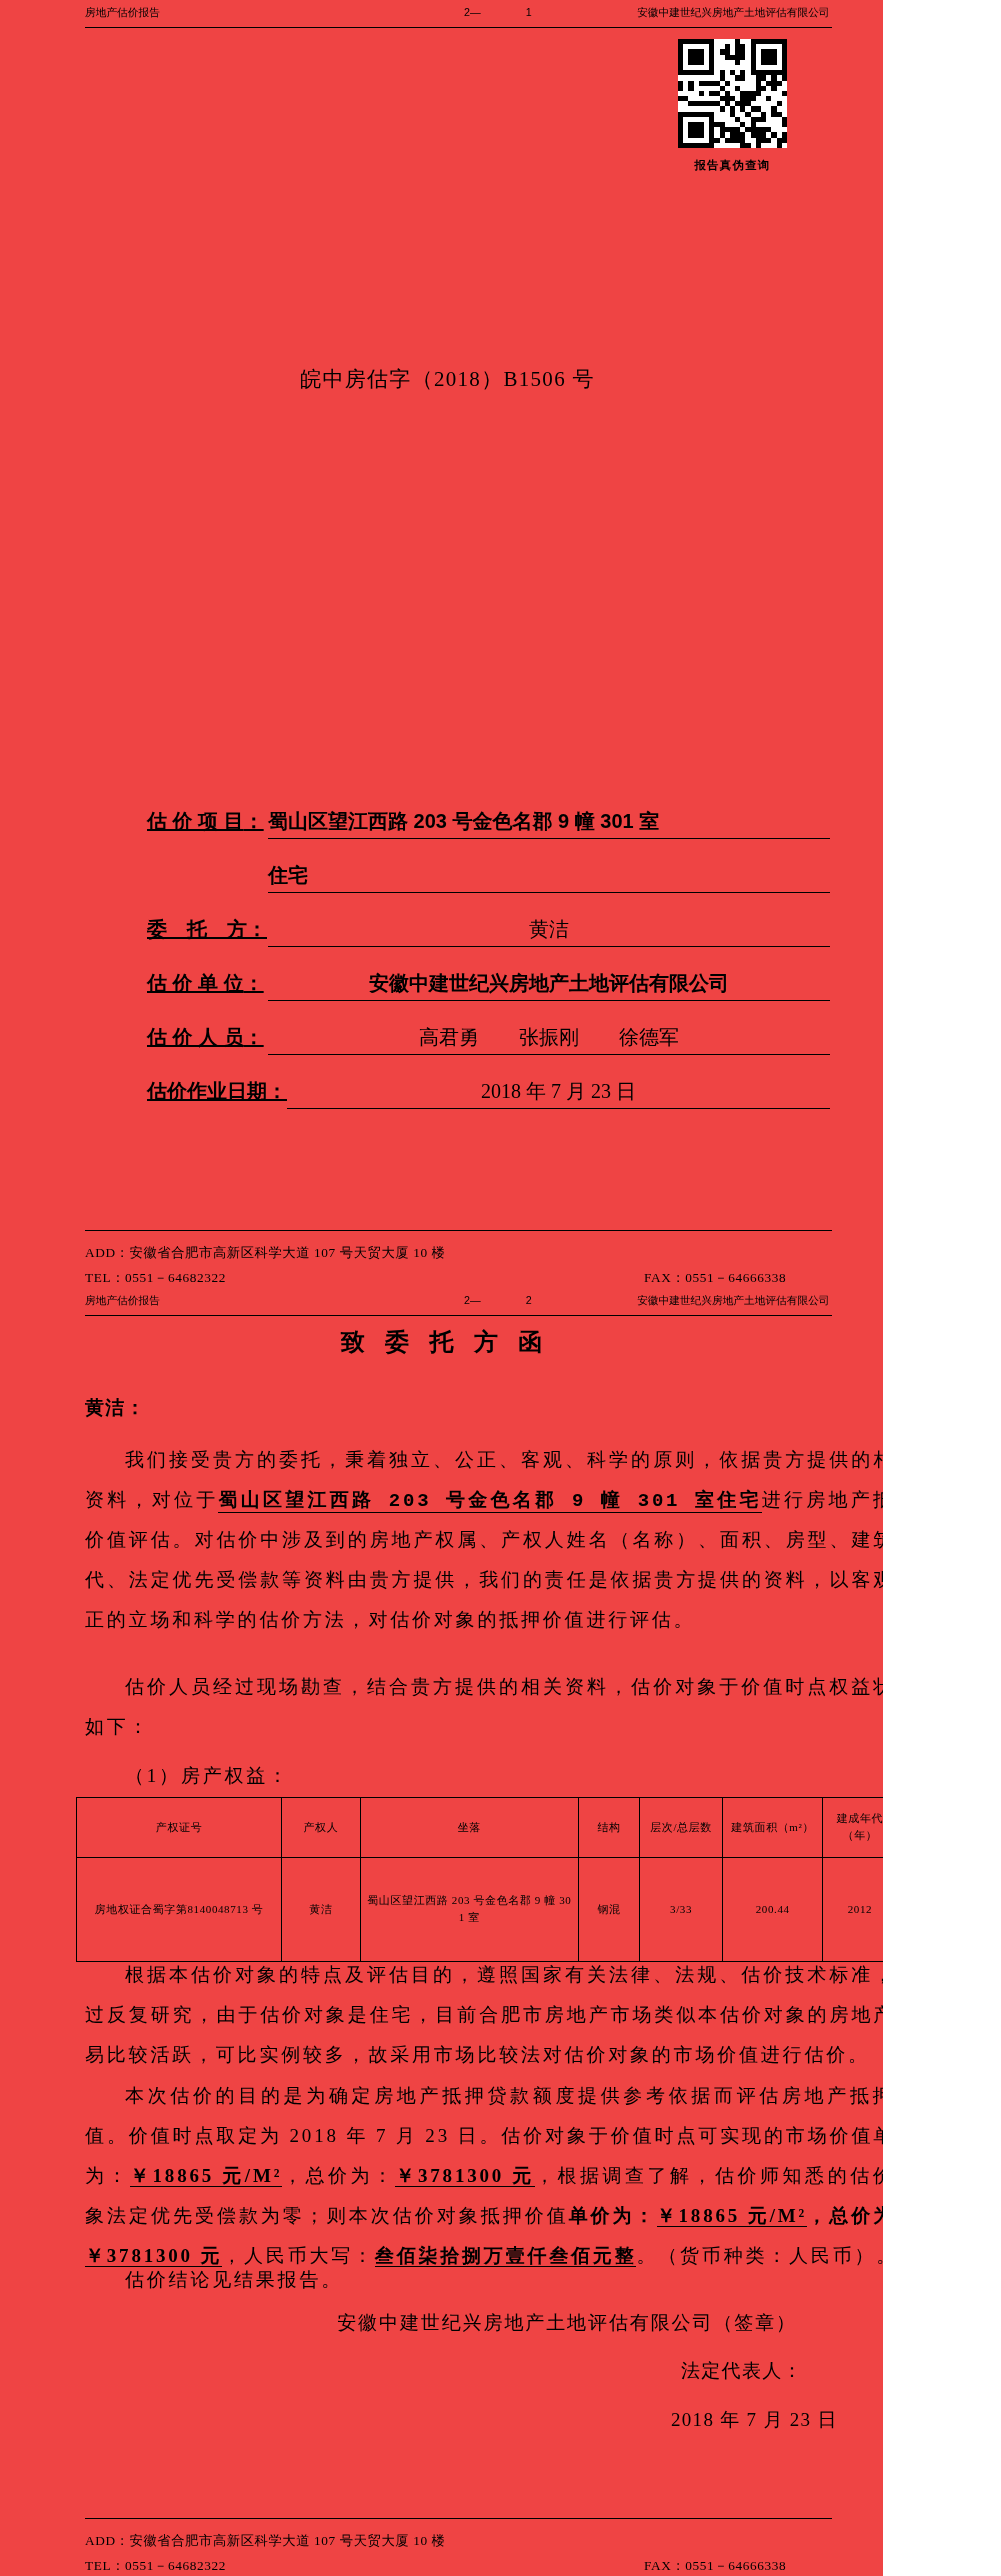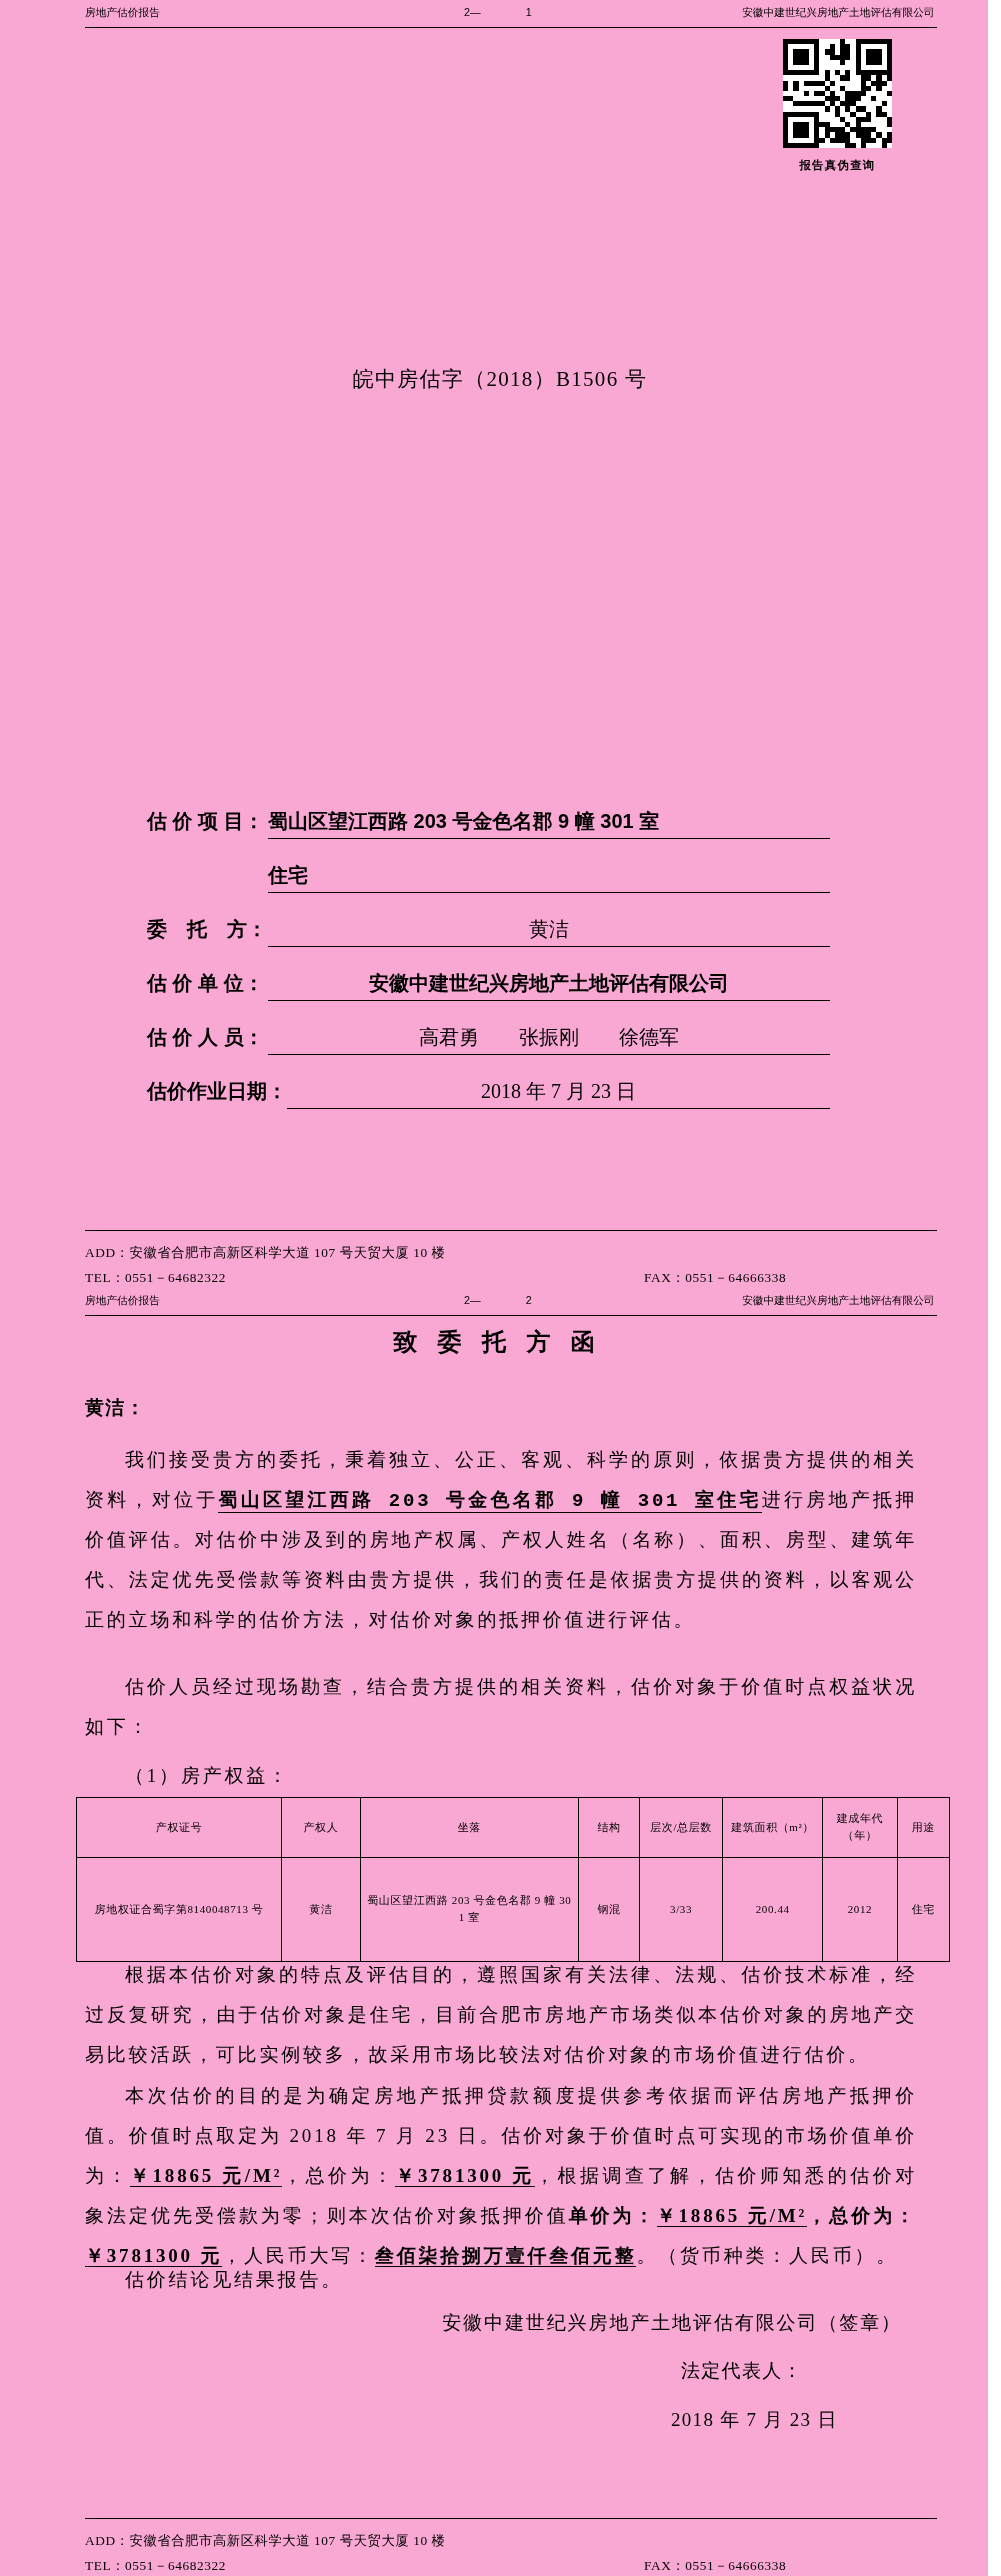--- a/index.html
+++ b/index.html
@@ -1,17 +1,17 @@
 <!DOCTYPE html>
 <html style="font-size:10px"><head>
 <meta charset="utf-8">
 <style>
   html,body{margin:0;padding:0;background:#fff;color:#000;}
   body{width:1002px;height:2576px;position:relative;font-family:"Liberation Serif","DejaVu Serif",serif;}
-  .page{position:relative;width:988px;height:1288px;background:#f9a8d4;overflow:hidden;}
+  .page{position:relative;width:883px;height:1288px;background:#ef4444;overflow:hidden;}
 
   
   .page-header{position:absolute;top:5px;left:85px;right:51px;height:21.5px;
     border-bottom:1.9px solid #000;font-family:"Liberation Sans","DejaVu Sans",sans-serif;
     font-size:10.7px;line-height:14px;}
   .ph-left{position:absolute;left:0;top:0;}
   .ph-center{position:absolute;left:379px;top:0;display:flex;gap:45px;}
   .ph-right{position:absolute;right:2.5px;top:0;}
 
   
@@ -23,21 +23,21 @@
   .main-title{position:absolute;top:260px;left:0;right:0;text-align:center;
     font-family:"Liberation Sans","DejaVu Sans",sans-serif;font-weight:bold;
     font-size:45px;letter-spacing:0.72em;text-indent:0.72em;white-space:nowrap;}
   .report-no{position:absolute;top:365px;left:12px;right:0;text-align:center;
     font-weight:normal;font-size:21px;letter-spacing:1.3px;}
 
   
   .form{position:absolute;top:808px;left:147px;width:683px;font-size:20px;}
   .form-row{display:flex;align-items:baseline;height:33px;margin-bottom:21px;}
   .form-label{flex:0 0 auto;min-width:121px;font-family:"Liberation Sans","DejaVu Sans",sans-serif;
-    font-weight:bold;white-space:nowrap;}
+    font-weight:bold;white-space:nowrap;text-decoration:underline;}
   .form-spacer{flex:0 0 121px;}
   .form-value{flex:1 1 auto;border-bottom:1.9px solid #000;padding-bottom:3.2px;text-align:center;white-space:nowrap;}
   .form-value.left{text-align:left;}
   .form-value.boldv{font-family:"Liberation Sans","DejaVu Sans",sans-serif;font-weight:bold;}
 
   
   .page-footer{position:absolute;top:1230px;left:85px;right:51px;border-top:1.9px solid #000;
     padding-top:12px;font-size:13.3px;}
   .pf-line{position:relative;height:25px;line-height:19px;letter-spacing:0.6px;}
   .pf-fax{position:absolute;left:559px;top:0;}

